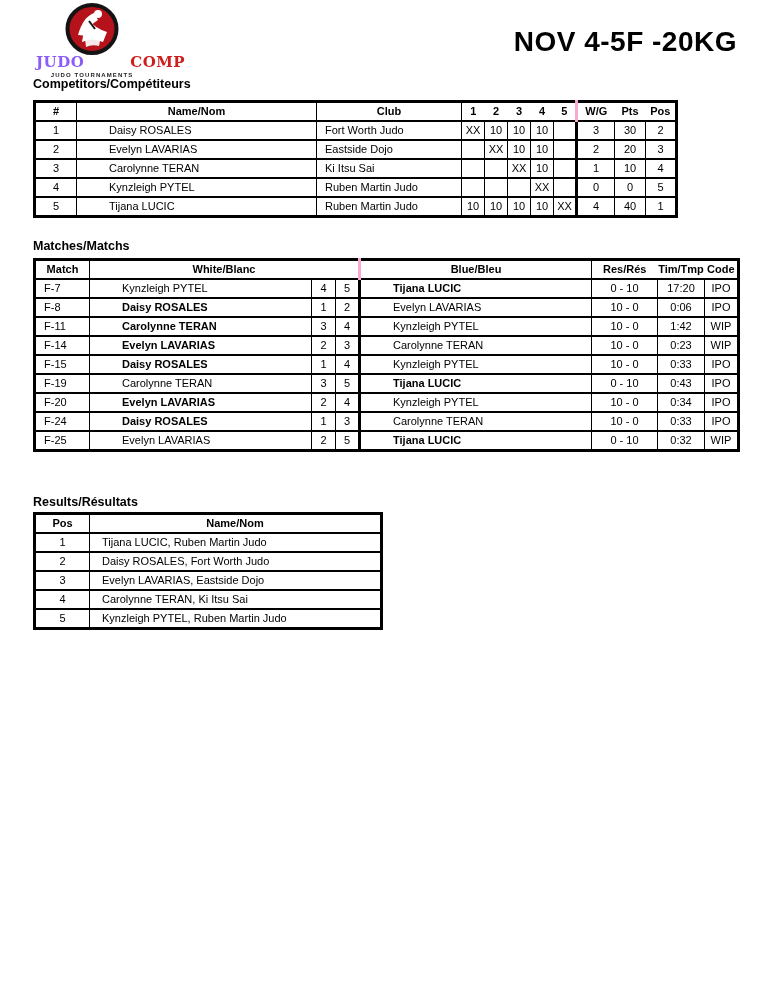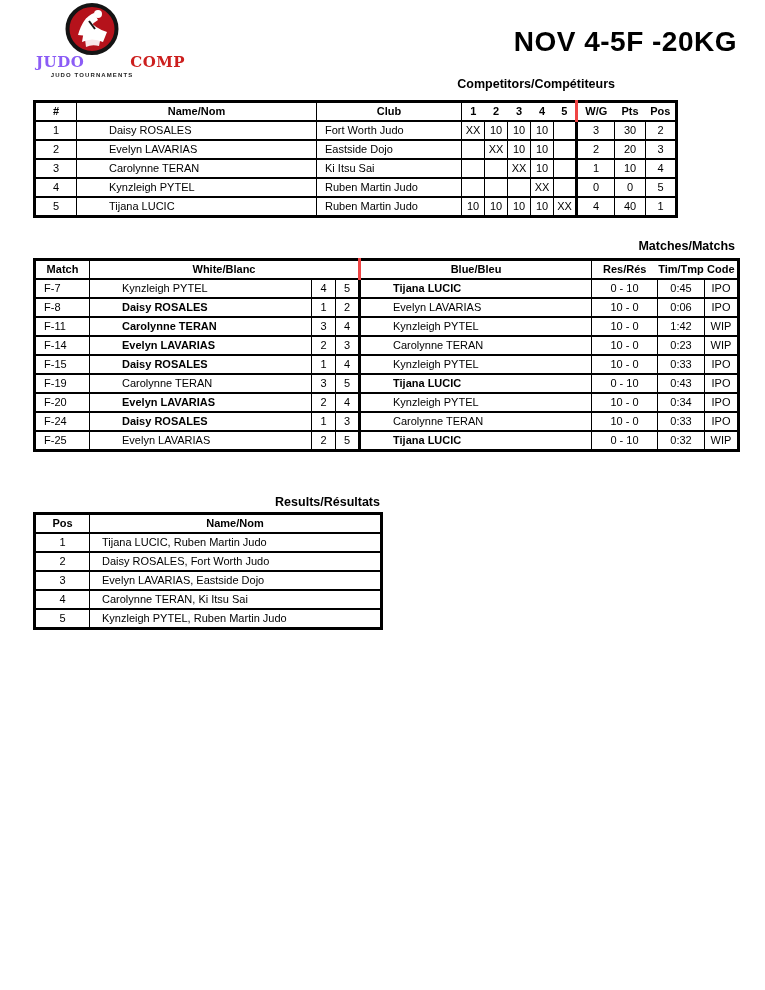--- a/index.html
+++ b/index.html
@@ -11,31 +11,31 @@
   .logo-circle{width:54px;height:52px;margin:0 auto;}
   .logo-word{font-family:"DejaVu Serif",serif;font-weight:bold;font-size:15px;line-height:15px;letter-spacing:.5px;margin-top:0;}
   .lw-judo{color:#8b5cf6;}
   .lw-comp{color:#cc1f1e;margin-left:46px;}
   .logo-tag{font-size:6px;font-weight:bold;letter-spacing:1.1px;color:#222;margin-top:2px;}
 
   
   .main-title{position:absolute;top:26px;right:28px;font-size:28px;font-weight:bold;letter-spacing:.5px;white-space:pre;}
 
   
-  .sec-title{position:absolute;text-align:right;font-size:12.5px;font-weight:bold;}
+  .sec-title{position:absolute;text-align:left;font-size:12.5px;font-weight:bold;}
   .t-comp{left:33px;top:77px;width:582px;}
   .t-match{left:33px;top:239px;width:702px;}
   .t-res{left:33px;top:495px;width:347px;}
 
   
   table.tbl{position:absolute;border-collapse:collapse;table-layout:fixed;border:3px solid #000;font-size:11px;}
   .tbl td{border:1px solid #000;border-top:2px solid #000;border-bottom:2px solid #000;height:17px;line-height:17px;padding:0;overflow:hidden;white-space:nowrap;}
   .tbl thead th{border:none;border-bottom:2px solid #000;height:17px;line-height:17px;padding:0;font-size:11px;font-weight:bold;text-align:center;white-space:nowrap;}
   .tbl thead th.bl{border-left:1px solid #000;}
-  .tbl thead th.thl{border-left:3px solid #ef4444;}
+  .tbl thead th.thl{border-left:3px solid #f9a8d4;}
   .tbl td.thl{border-left:3px solid #000;}
   .tbl td.c{text-align:center;}
   .tbl td.nm{padding-left:32px;}
   .tbl td.cl{padding-left:8px;}
   .tbl td.mid{padding-left:8px;}
   .tbl td.rn{padding-left:12px;}
 
   .comp{left:33px;top:100px;}
   .match{left:33px;top:258px;}
   .res{left:33px;top:512px;}
@@ -193,21 +193,21 @@
     </thead>
     <tbody>
 
         <tr data-name="match-row" data-winner="blue">
           <td class="mid" data-name="match-id">F-7</td>
           <td class="nm" data-name="white-player">Kynzleigh PYTEL</td>
           <td class="c" data-name="white-player-number">4</td>
           <td class="c" data-name="blue-player-number">5</td>
           <td class="nm thl" data-name="blue-player">Tijana LUCIC</td>
           <td class="c" data-name="match-result">0 - 10</td>
-          <td class="c" data-name="match-time">0:45</td>
+          <td class="c" data-name="match-time">17:20</td>
           <td class="c" data-name="match-code">IPO</td>
         </tr>
 
         <tr data-name="match-row" data-winner="white">
           <td class="mid" data-name="match-id">F-8</td>
           <td class="nm" data-name="white-player">Daisy ROSALES</td>
           <td class="c" data-name="white-player-number">1</td>
           <td class="c" data-name="blue-player-number">2</td>
           <td class="nm thl" data-name="blue-player">Evelyn LAVARIAS</td>
           <td class="c" data-name="match-result">10 - 0</td>

